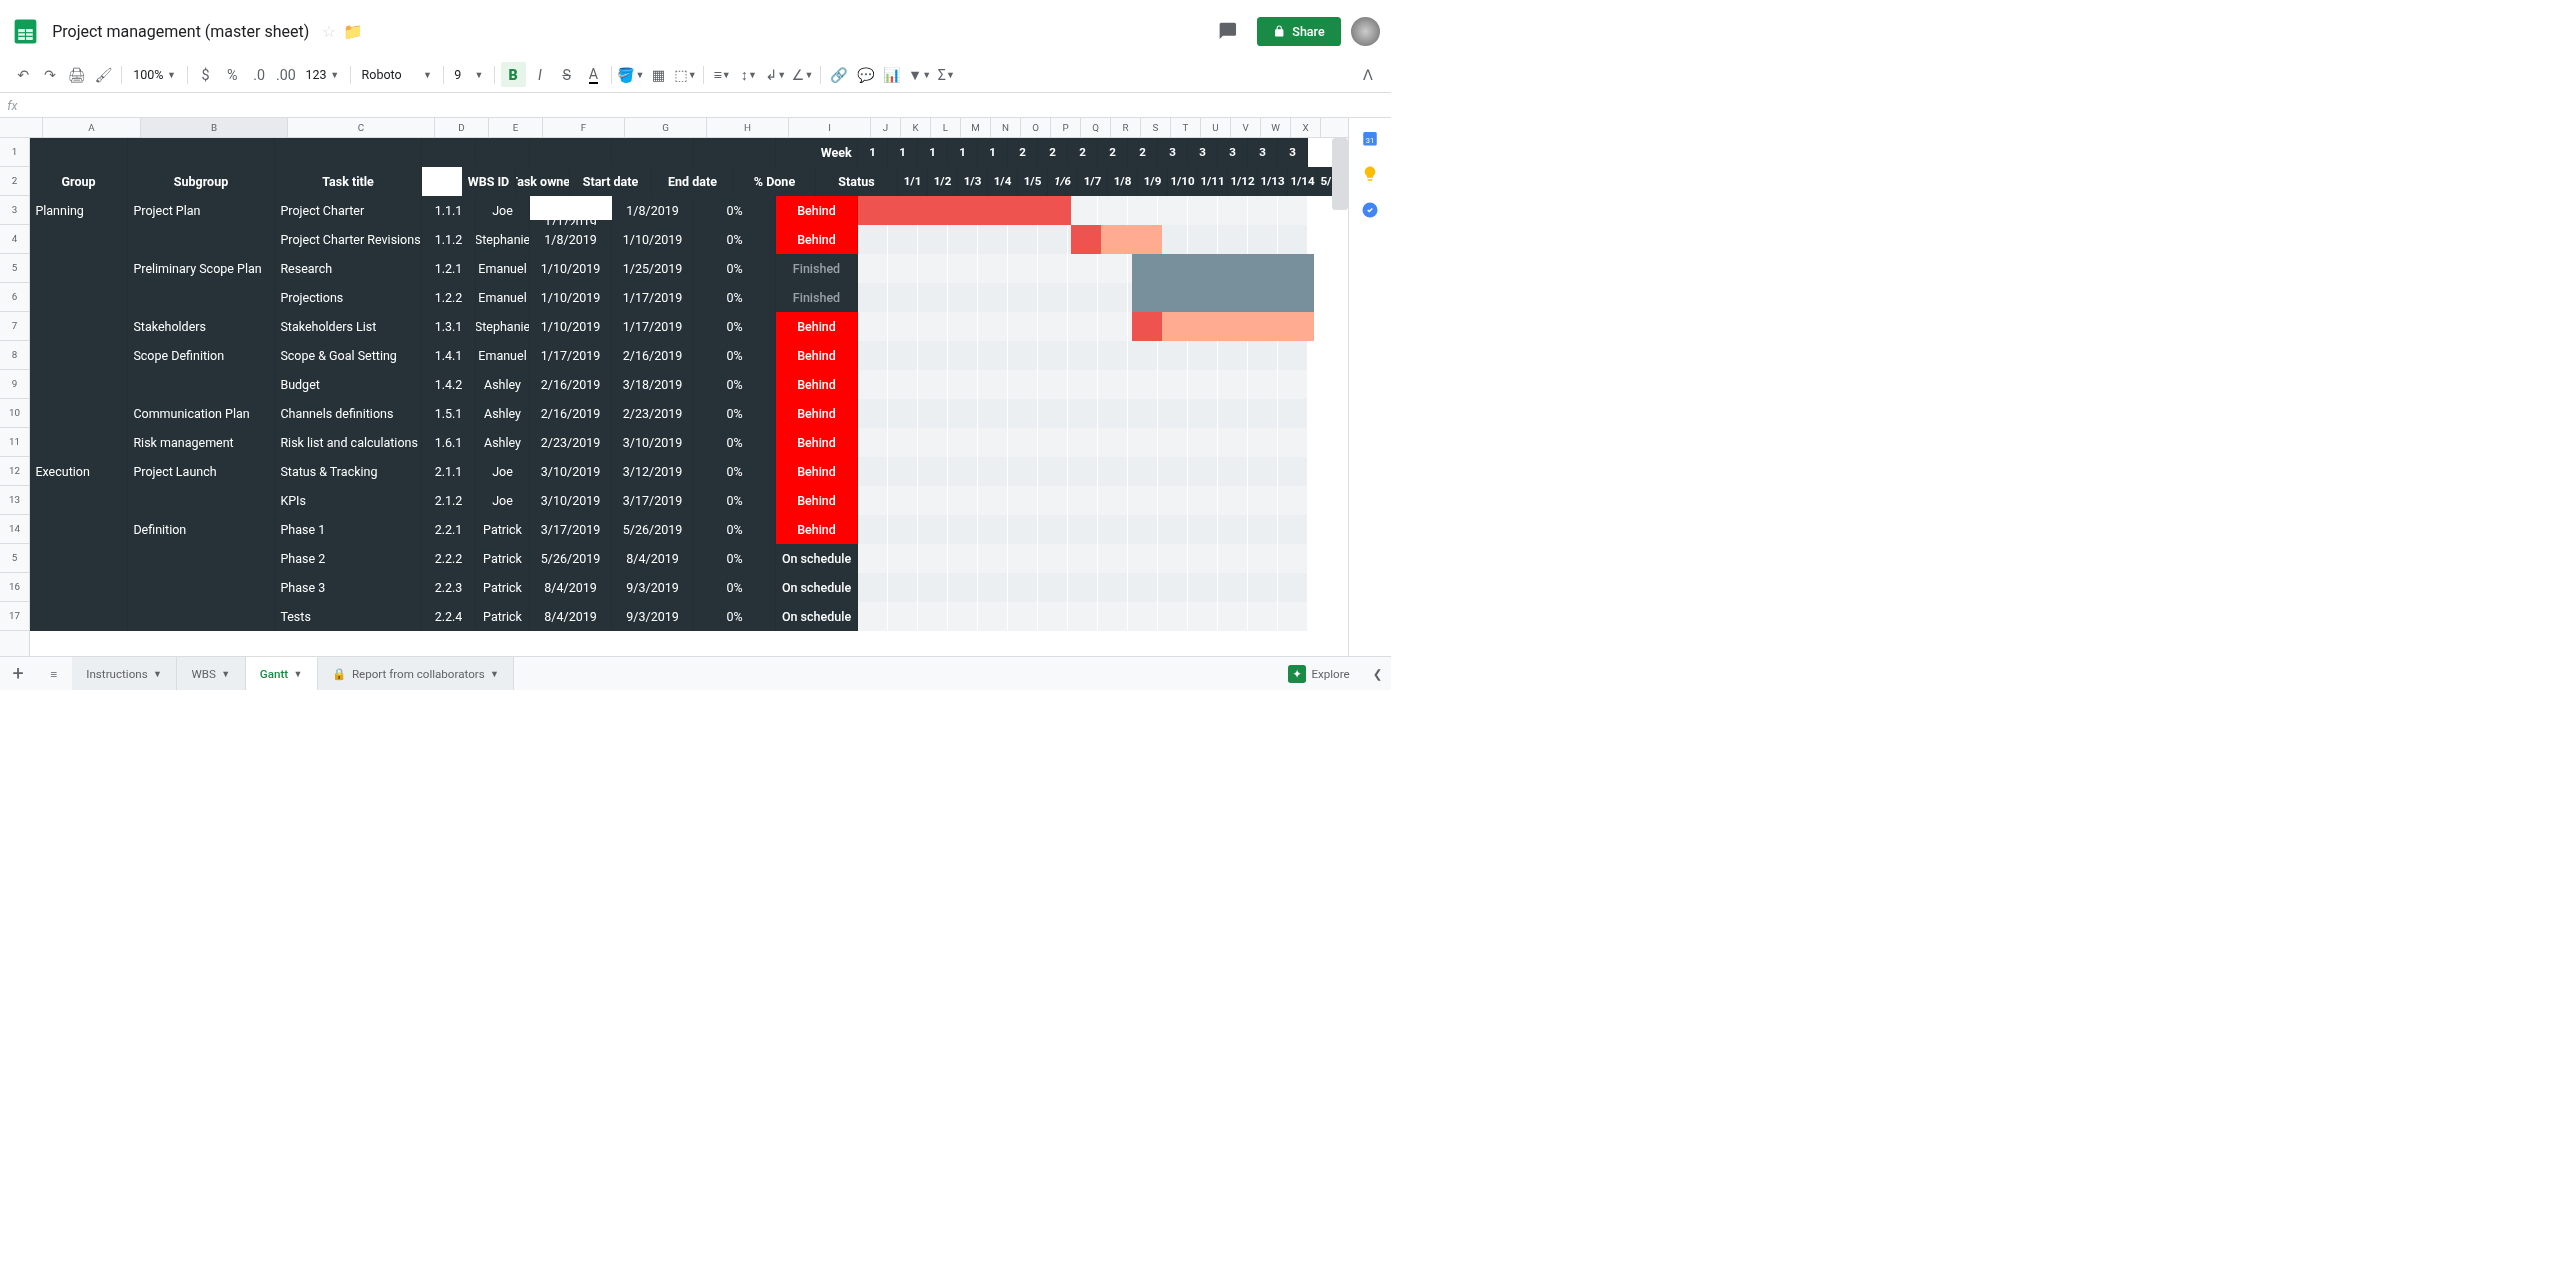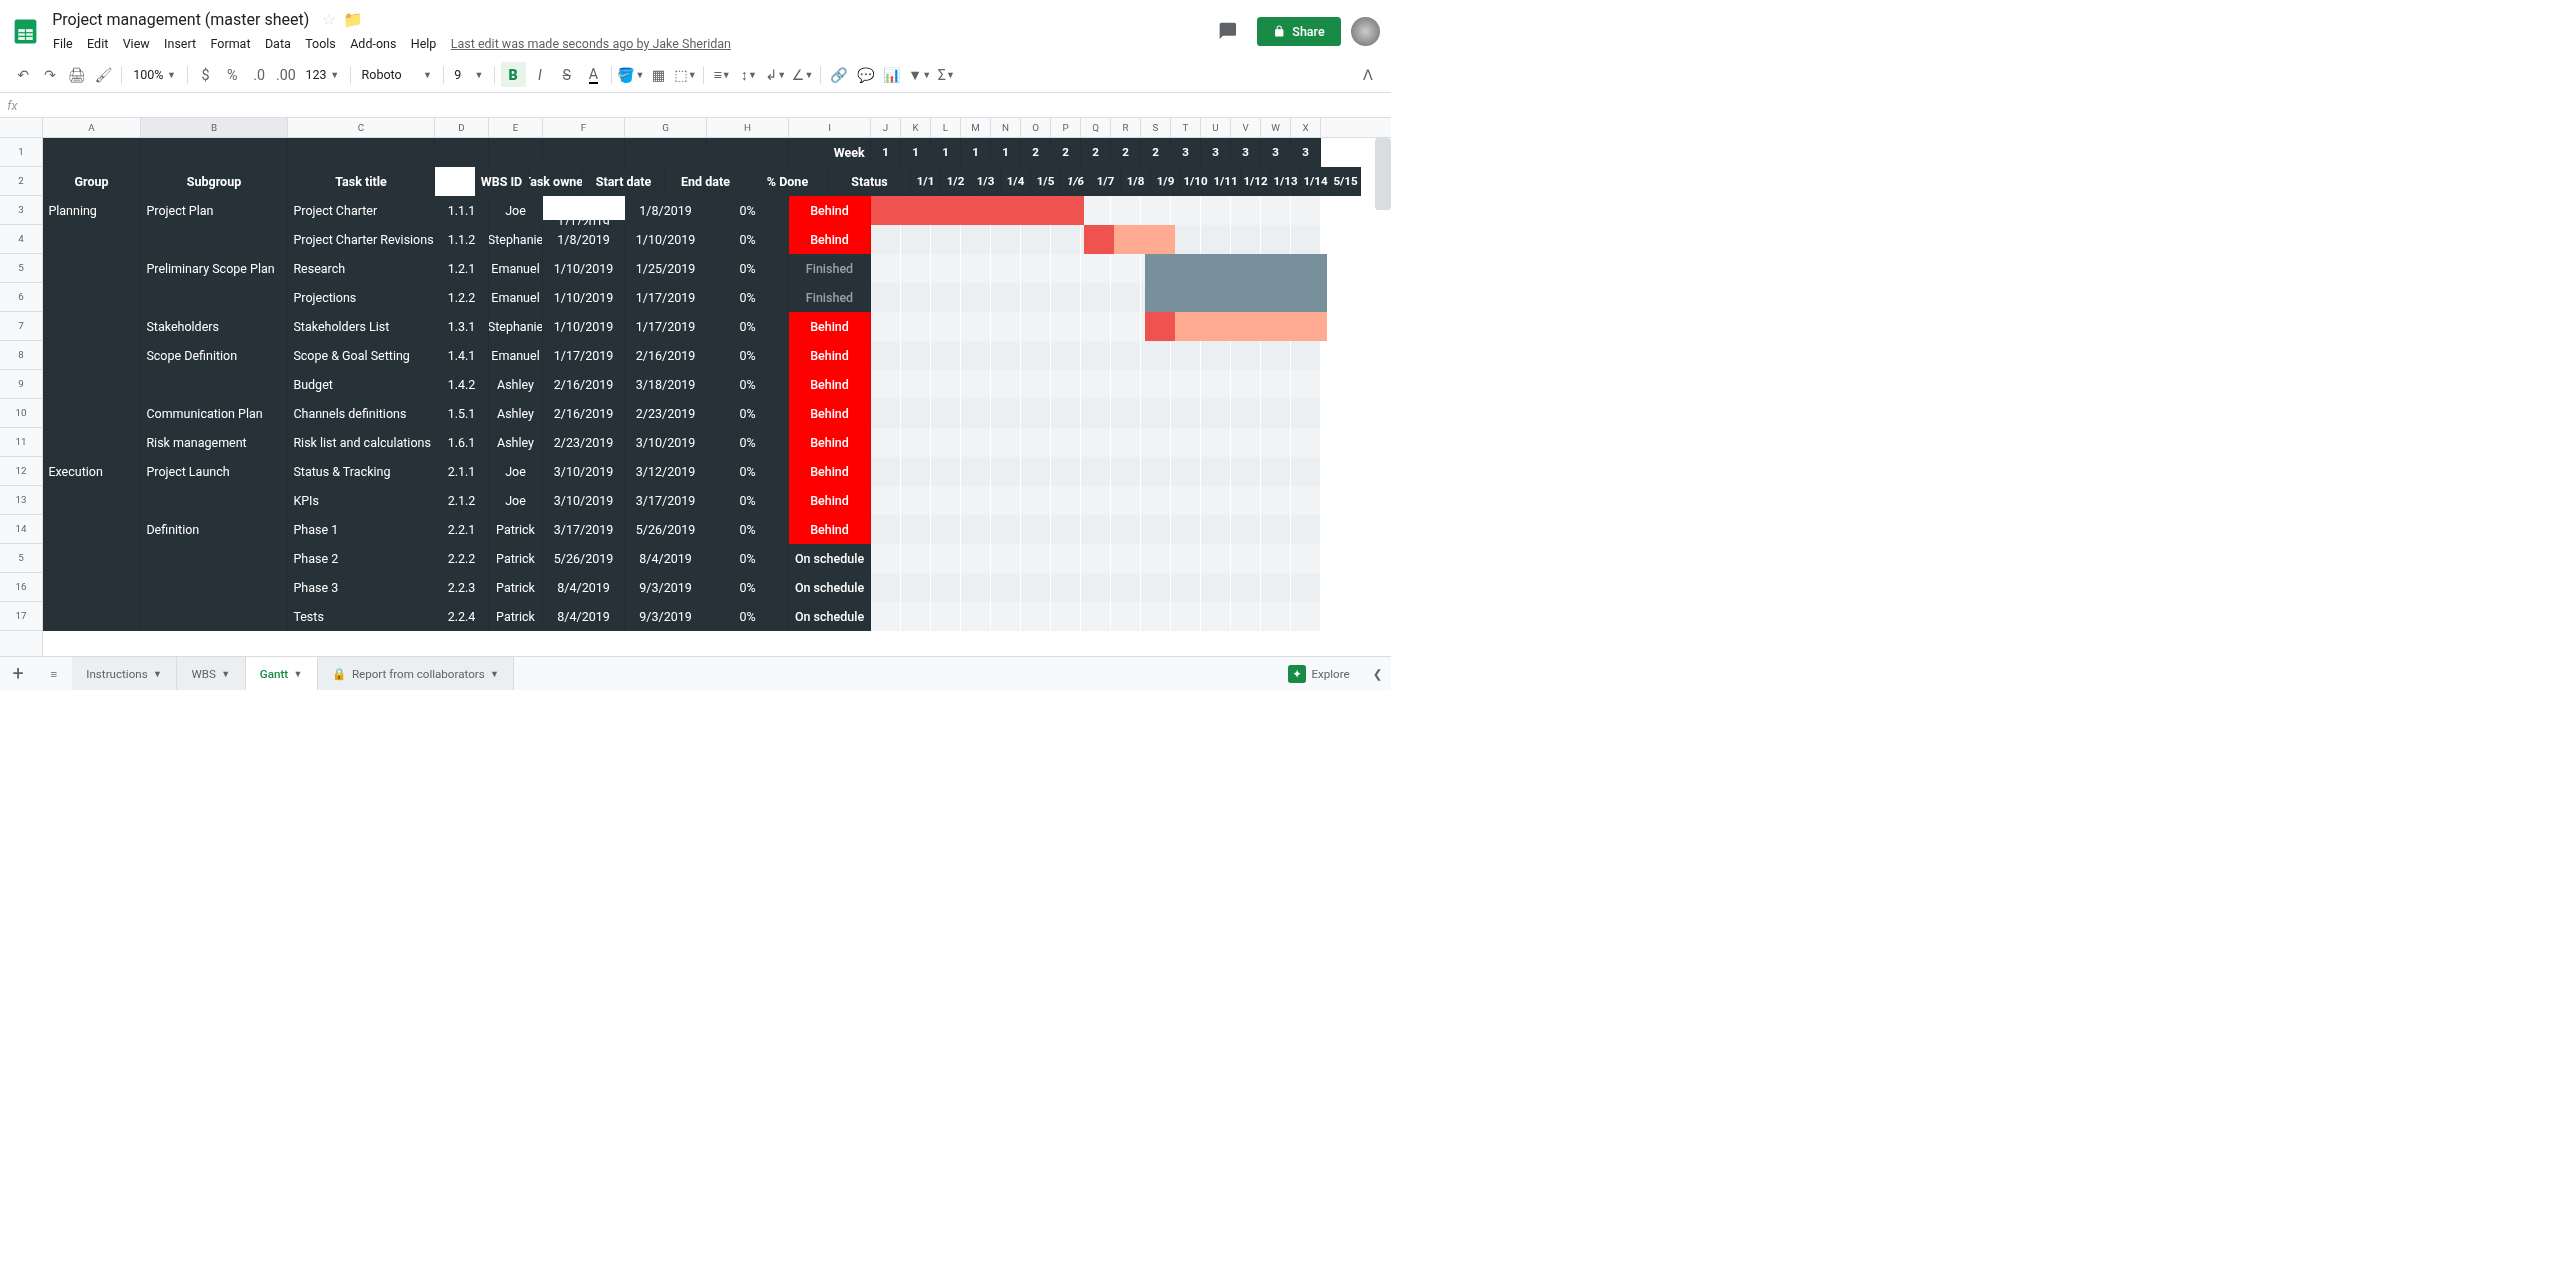--- a/index.html
+++ b/index.html
@@ -77,32 +77,20 @@
         <line x1="6" y1="16" x2="18" y2="16" stroke="#0f9d58"></line>
         <line x1="12" y1="10" x2="12" y2="19" stroke="#0f9d58"></line>
       </svg>
   </div>
   <div class="title-area">
     <div class="title-row">
       <span class="doc-title">Project management (master sheet)</span>
       <span class="star-icon">☆</span>
       <span class="folder-icon">📁</span>
     </div>
-    <div class="menu-bar" id="menu-bar">
-        <span class="menu-item">File</span>
-        <span class="menu-item">Edit</span>
-        <span class="menu-item">View</span>
-        <span class="menu-item">Insert</span>
-        <span class="menu-item">Format</span>
-        <span class="menu-item">Data</span>
-        <span class="menu-item">Tools</span>
-        <span class="menu-item">Add-ons</span>
-        <span class="menu-item">Help</span>
-        <span class="last-edit">Last edit was made seconds ago by Jake Sheridan</span>
-      </div>
   </div>
   <div class="header-right">
     <div class="comment-btn">
       <svg width="19.7" height="19.7" viewBox="0 0 24 24" fill="#5f6368">
           <path d="M20 2H4c-1.1 0-2 .9-2 2v18l4-4h14c1.1 0 2-.9 2-2V4c0-1.1-.9-2-2-2z"></path>
         </svg>
     </div>
     <div class="share-btn">
       <svg width="12.5" height="12.5" viewBox="0 0 24 24" fill="#fff">
           <path d="M18 8h-1V6c0-2.76-2.24-5-5-5S7 3.24 7 6v2H6c-1.1 0-2 .9-2 2v10c0 1.1.9 2 2 2h12c1.1 0 2-.9 2-2V10c0-1.1-.9-2-2-2zM9 6c0-1.66 1.34-3 3-3s3 1.34 3 3v2H9V6z"></path>
@@ -705,20 +693,33 @@
               <div class="gantt-cell" style="width: 30px; height: 29px;"></div>
               <div class="gantt-cell" style="width: 30px; height: 29px;"></div>
               <div class="gantt-cell" style="width: 30px; height: 29px;"></div>
               <div class="gantt-cell" style="width: 30px; height: 29px;"></div>
             </div>
           </div>
         </div>
       <div class="scroll-ind"></div>
     </div>
   </div>
+  <div class="side-panel">
+    <svg class="side-icon" viewBox="0 0 24 24" style="font-size:13px">
+        <rect x="3" y="4" width="18" height="18" rx="2" fill="#4285f4"></rect>
+        <text x="12" y="18" font-size="10" fill="#fff" text-anchor="middle">31</text>
+      </svg>
+    <svg class="side-icon" viewBox="0 0 24 24">
+        <path fill="#fbbc04" d="M9 21h6v-2H9v2zm3-19C8.14 2 5 5.14 5 9c0 2.38 1.19 4.47 3 5.74V17h8v-2.26c1.81-1.27 3-3.36 3-5.74 0-3.86-3.14-7-7-7z"></path>
+      </svg>
+    <svg class="side-icon" viewBox="0 0 24 24">
+        <circle cx="12" cy="12" r="10" fill="#4285f4"></circle>
+        <path d="M9 12l2 2 4-4" stroke="#fff" stroke-width="2" fill="none"></path>
+      </svg>
+  </div>
 </div>
 
 <div class="tabs-bar">
   <div class="tab-add">+</div>
   <div class="tab-menu">≡</div>
   <div id="tabs-holder" style="display:flex;height:100%">
       <div class="sheet-tab">
         <span>Instructions</span>
         <span class="caret">▼</span>
       </div>

